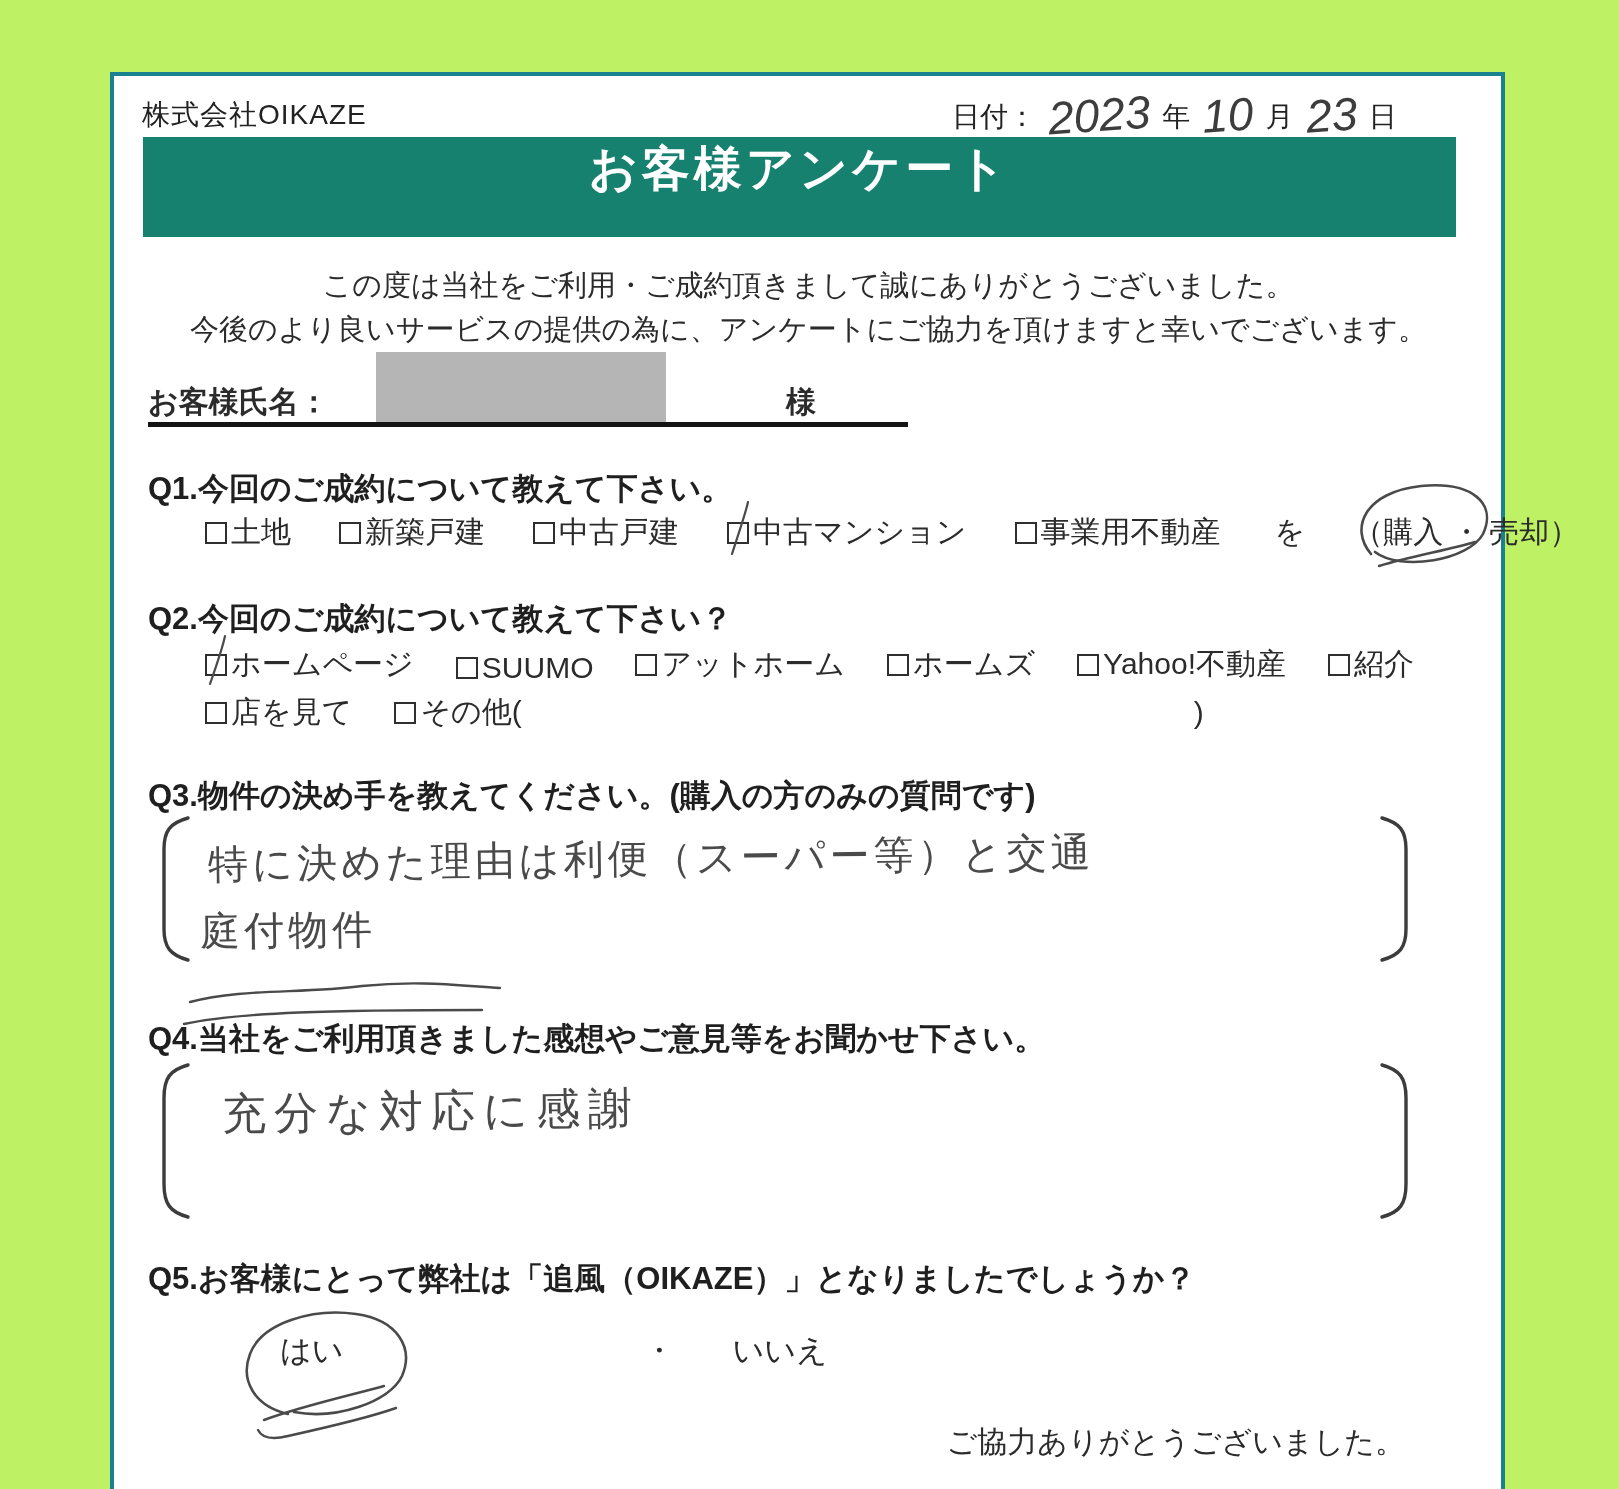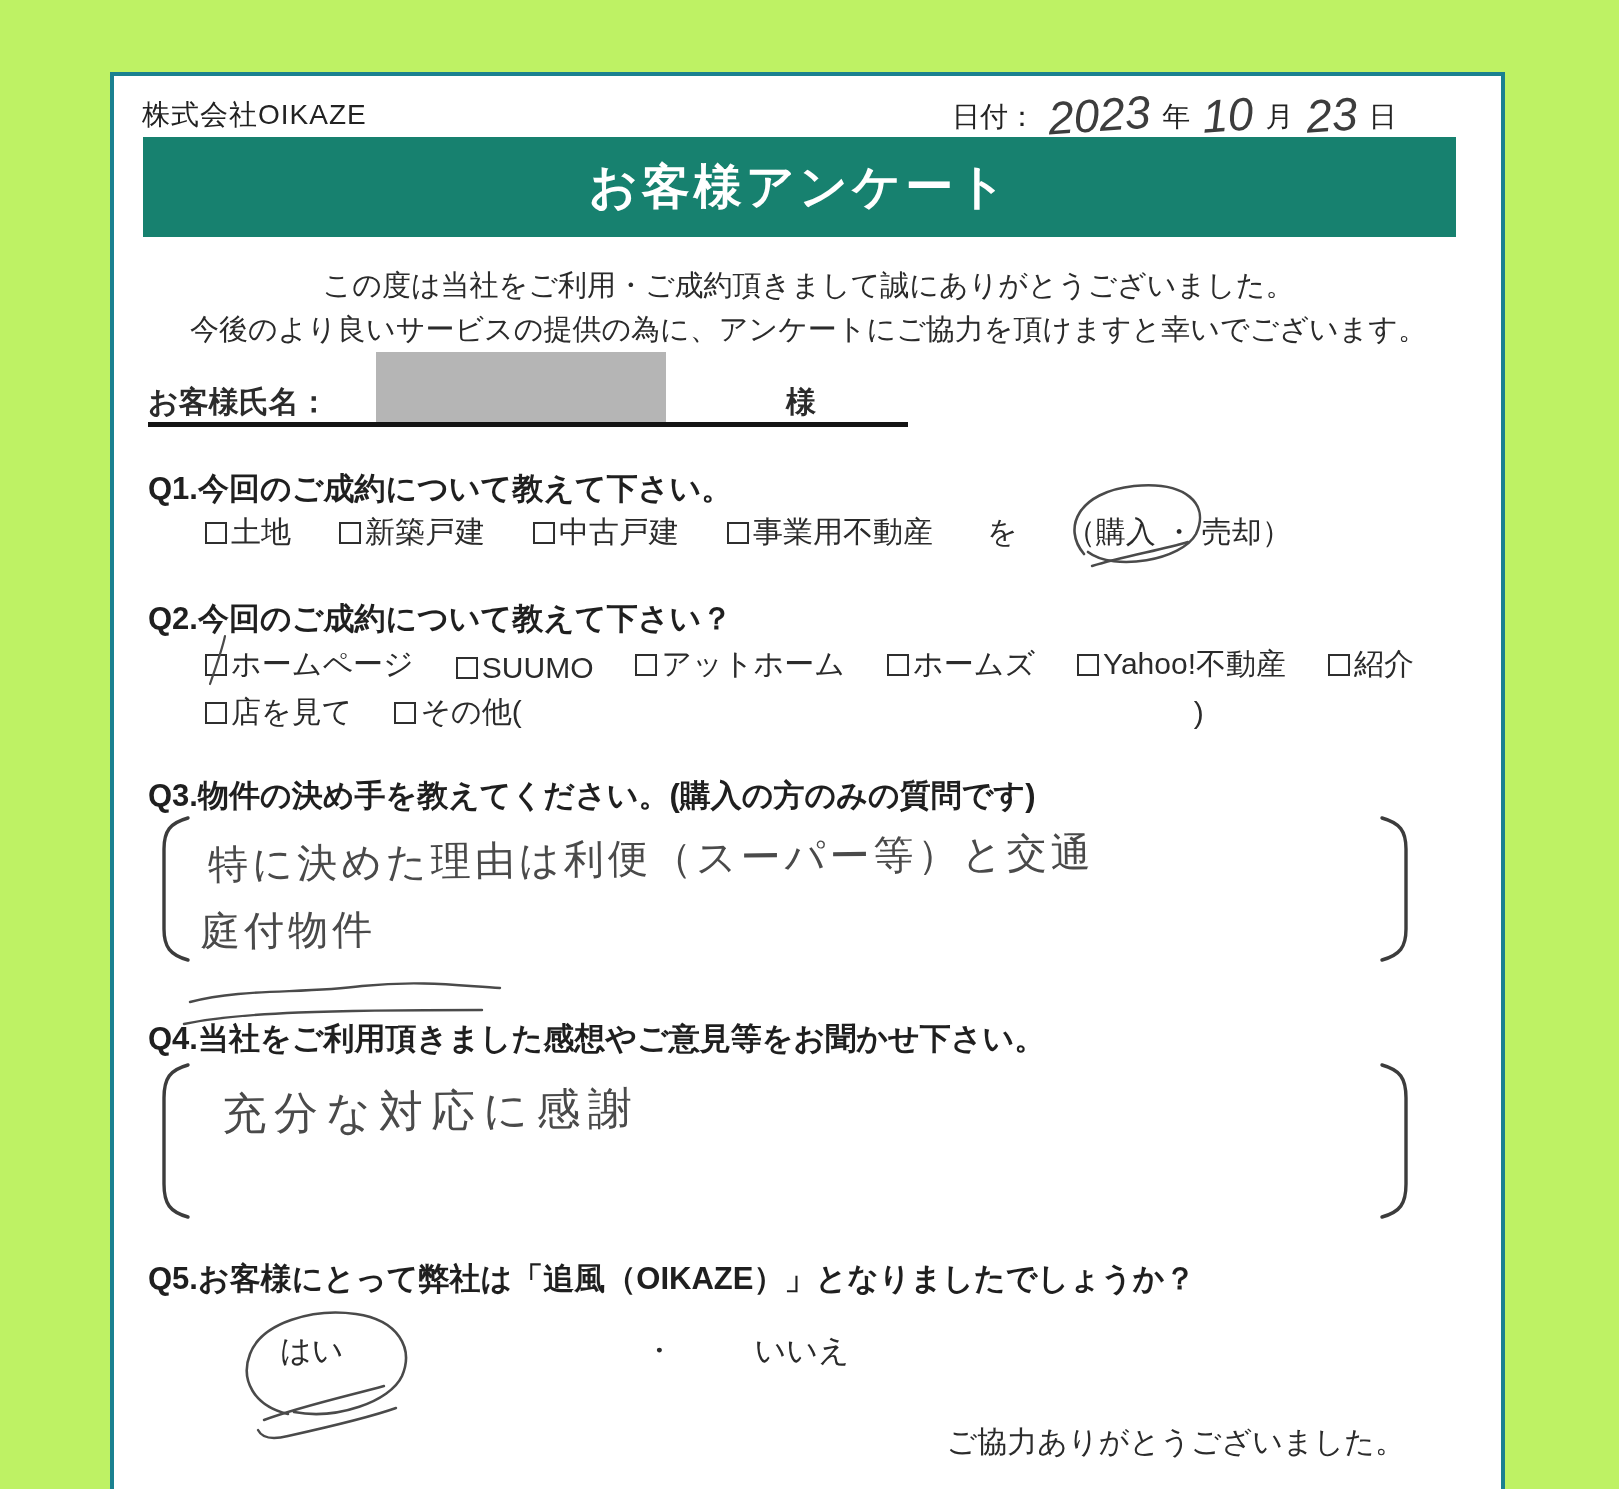--- a/index.html
+++ b/index.html
@@ -12,21 +12,21 @@
     position:absolute; left:110px; top:72px; width:1395px; height:1500px;
     border:4px solid #1A8190; border-bottom:none; background:#ffffff;
   }
   .company { position:absolute; left:142px; top:96px; font-size:28px; color:#222; letter-spacing:1px; }
   .date-row { position:absolute; left:952px; top:88px; display:flex; align-items:flex-end; gap:6px; }
   .date-label, .date-unit { font-size:28px; color:#222; padding-bottom:6px; }
   .hand { color:#3d3d3d; }
   .date-num { font-size:46px; font-style:italic; color:#3d3d3d; transform:rotate(-4deg); padding:0 6px; }
   .banner {
     position:absolute; left:143px; top:137px; width:1313px; height:100px;
-    display:flex; align-items:center; justify-content:center;
+    display:flex; justify-content:center;
   }
   .banner-title { color:#ffffff; font-size:48px; font-weight:bold; letter-spacing:4px; }
   .intro { position:absolute; left:114px; top:263px; width:1389px; text-align:center; }
   .intro p { font-size:29px; line-height:44px; color:#2b2b2b; }
   .name-row { position:absolute; left:148px; top:372px; width:760px; height:52px; }
   .name-label { position:absolute; left:0; top:10px; font-size:30px; font-weight:bold; }
   .redaction { position:absolute; left:228px; top:-20px; width:290px; height:70px; background:#b5b5b5; }
   .name-suffix { position:absolute; left:638px; top:10px; font-size:30px; font-weight:bold; }
   .name-underline { position:absolute; left:148px; top:422px; width:760px; height:5px; background:#141414; }
   .q-heading { position:absolute; font-size:31px; font-weight:bold; color:#1f1f1f; }
@@ -41,21 +41,21 @@
   .purchase-wrap { position:relative; display:inline-block; }
   .circle-svg { position:absolute; overflow:visible; pointer-events:none; }
   .answer-box { position:absolute; }
   .bracket { position:absolute; top:0; overflow:visible; }
   .hw-line { position:absolute; font-size:40px; color:#4a4a4a; letter-spacing:4px; white-space:nowrap;
              transform:rotate(-0.8deg); font-weight:400; }
   .closing { position:absolute; right:214px; top:1422px; font-size:30px; color:#2b2b2b; }
   .yn-row { position:absolute; left:280px; top:1330px; display:flex; align-items:center; font-size:31px; }
   .yn-yes { position:relative; }
   .yn-sep { margin-left:300px; }
-  .yn-no { margin-left:80px; }
+  .yn-no { margin-left:58px; }
 </style>
 </head>
 <body>
 
 <div class="page">
   <div class="frame" style="border-color: rgb(26, 129, 144);"></div>
 
   <div class="company">株式会社OIKAZE</div>
 
   <div class="date-row">
@@ -90,20 +90,28 @@
       <span class="checkbox"></span>
       <span>土地</span>
     </span>
     <span class="opt">
       <span class="checkbox"></span>
       <span>新築戸建</span>
     </span>
     <span class="opt">
       <span class="checkbox"></span>
       <span>中古戸建</span>
+    </span>
+    <span class="opt">
+      <span class="checkbox">
+        <svg class="check-stroke" width="22" height="22" viewBox="0 0 22 22">
+          <path d="M19 -22 C17 -12 10 8 3 30" stroke="#4a4a4a" stroke-width="2.2" fill="none" stroke-linecap="round"></path>
+        </svg>
+      </span>
+      <span>中古マンション</span>
     </span>
     <span class="opt">
       <span class="checkbox"></span>
       <span>事業用不動産</span>
     </span>
     <span style="margin-left:6px;">を</span>
     <span class="opt" style="gap:0;">
       <span class="paren">（</span>
       <span class="purchase-wrap">
         <span>購入</span>

